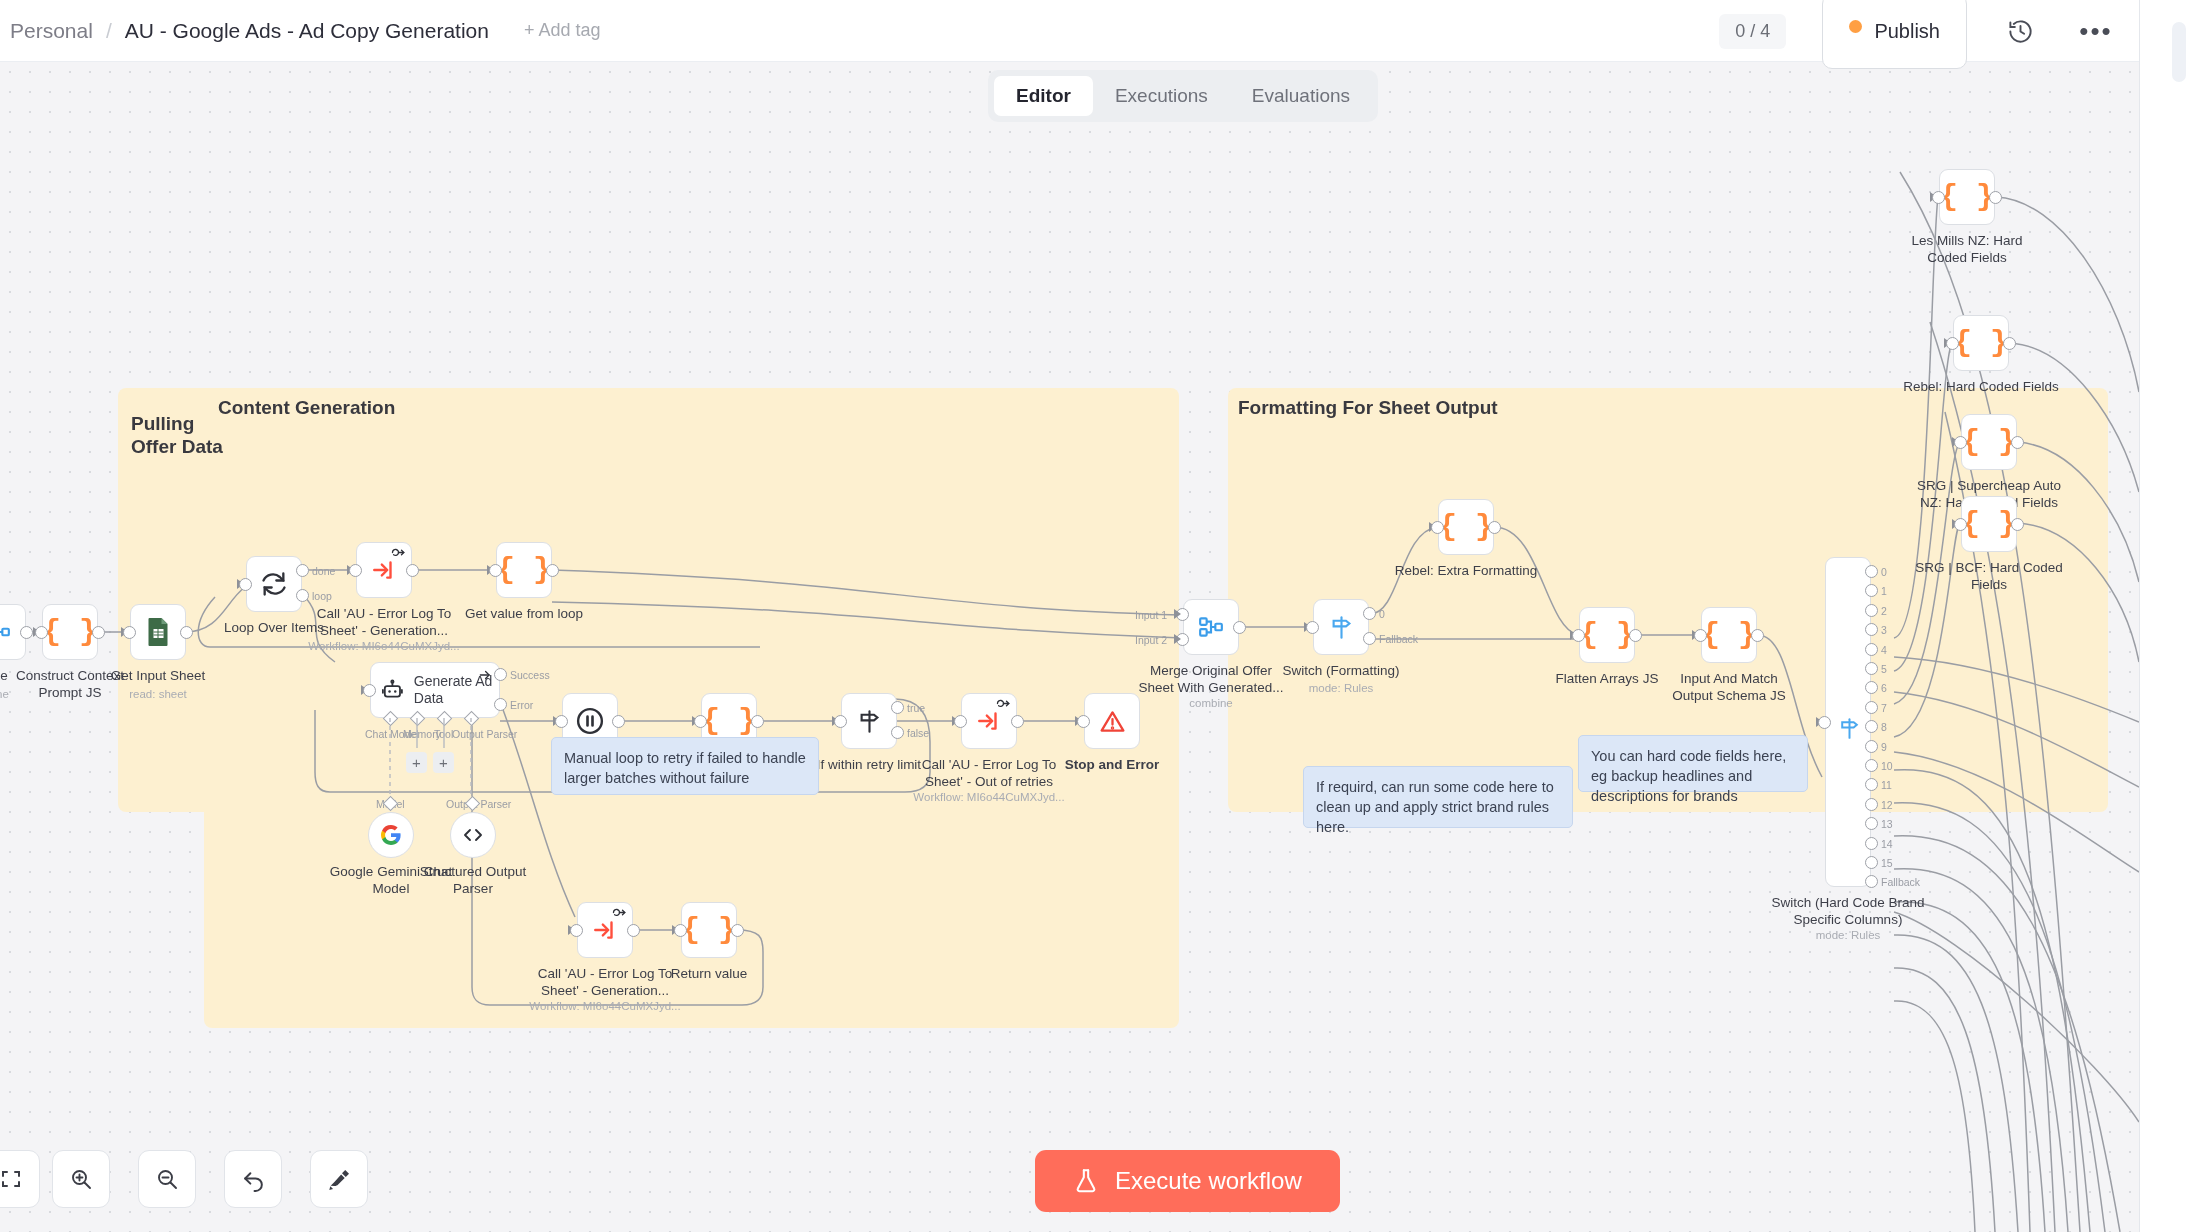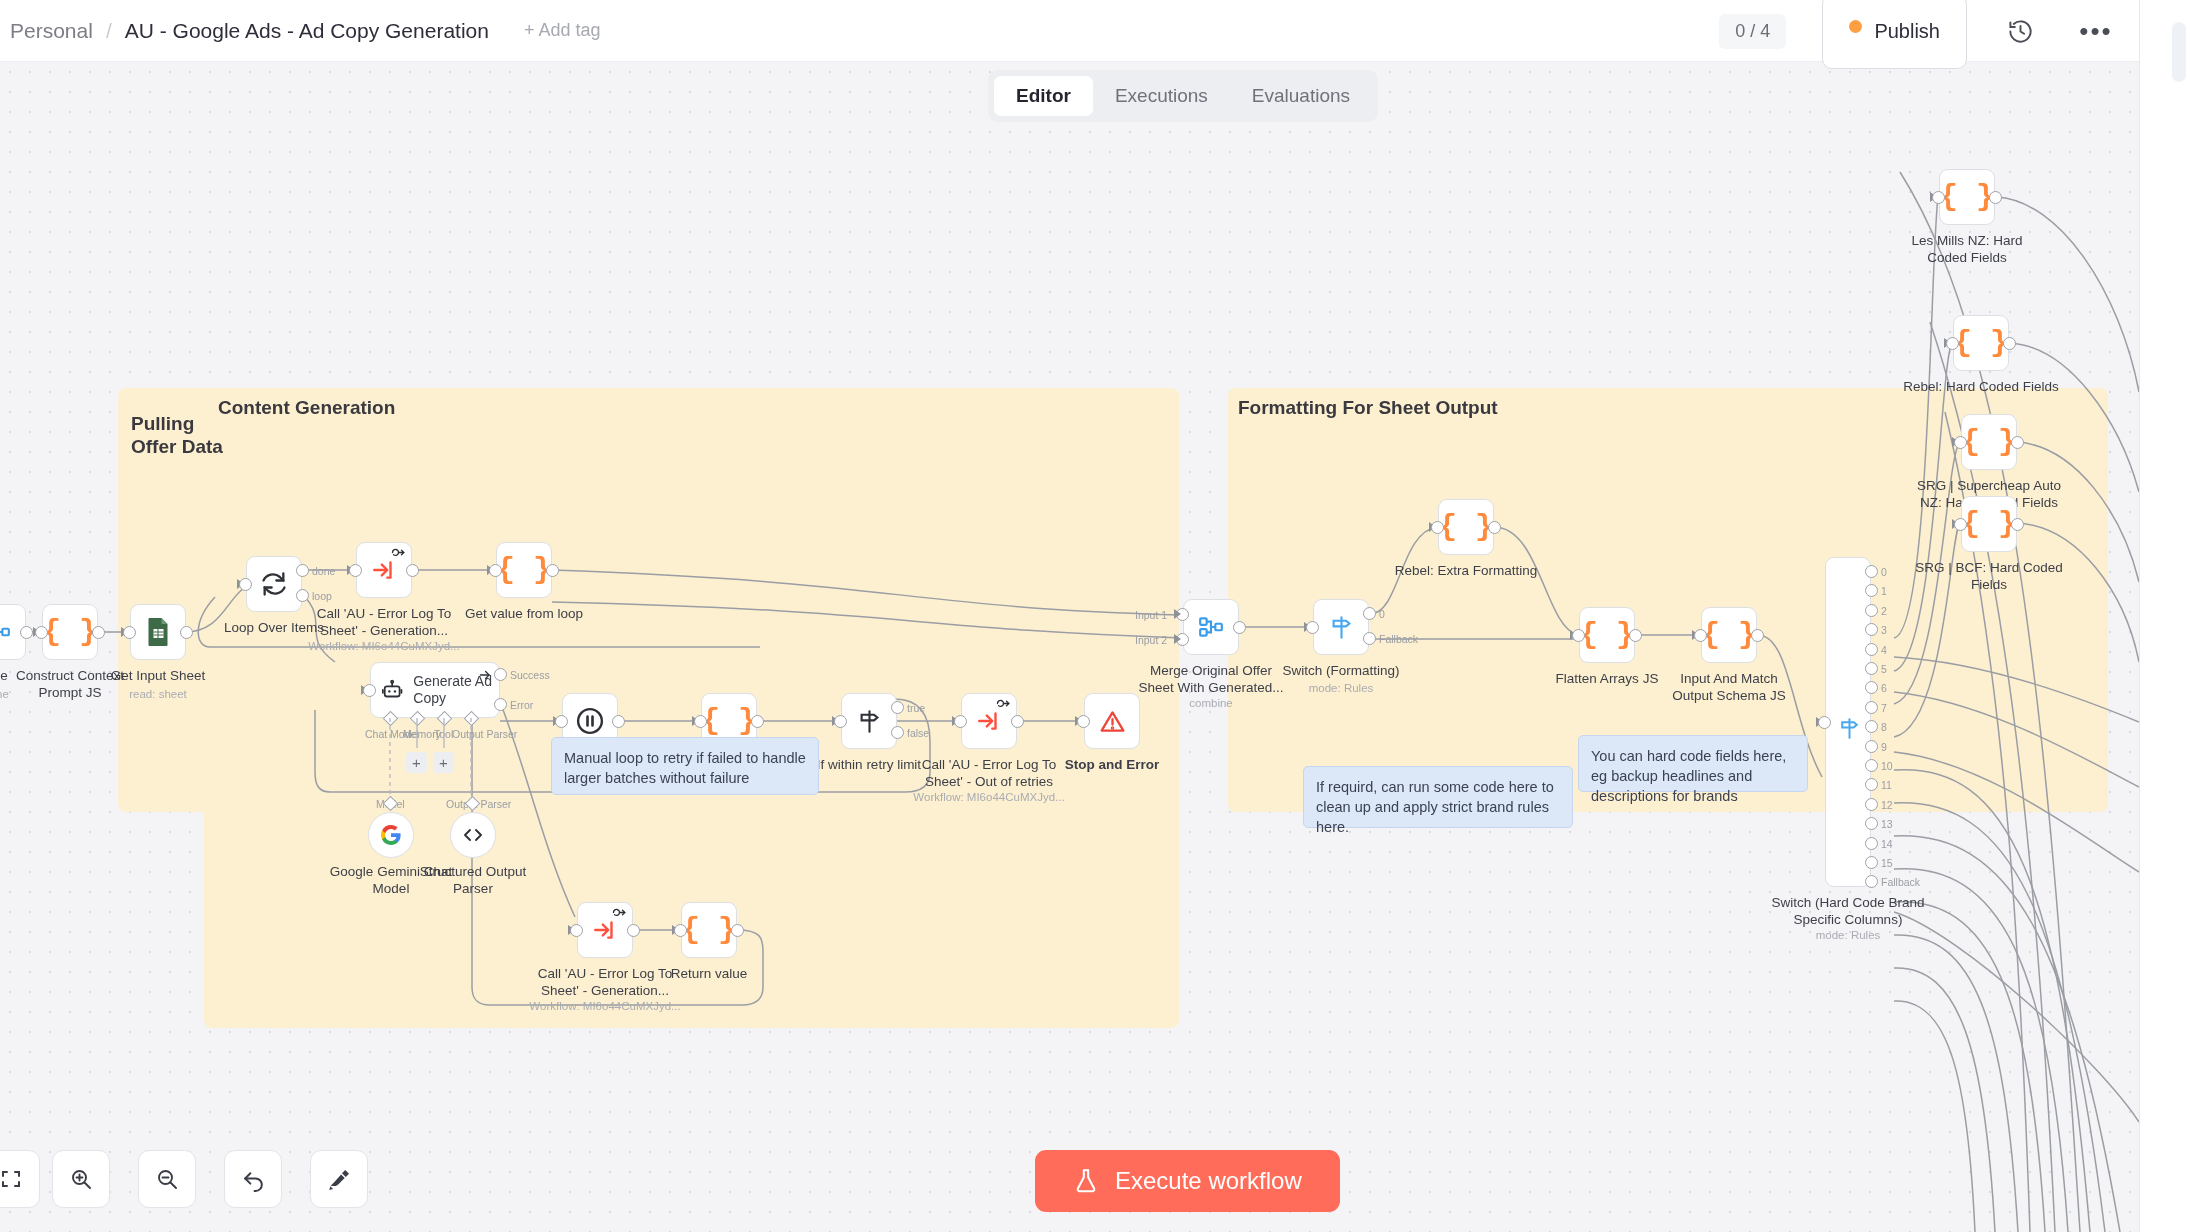--- a/index.html
+++ b/index.html
@@ -371,21 +371,21 @@
       <div class="nbox wide" style="width:130px;">
         <svg width="30" height="30" viewBox="0 0 24 24" fill="none" stroke="#2f3138" stroke-width="1.9" stroke-linecap="round">
           <rect x="4" y="8" width="16" height="11" rx="2.5"></rect>
           <path d="M12 4v4"></path>
             <circle cx="12" cy="3.2" r="1.2"></circle>
           <circle cx="9" cy="13.5" r="1.3" fill="#2f3138" stroke="none"></circle>
           <circle cx="15" cy="13.5" r="1.3" fill="#2f3138" stroke="none"></circle>
           <path d="M2 12v3M22 12v3"></path>
         </svg>
         <span style="font-size:14px; color:#3d3f49; margin-left:10px; line-height:1.2;">Generate Ad
-Copy</span>
+Data</span>
         <svg style="position:absolute; right:7px; top:5px;" width="14" height="14" viewBox="0 0 24 24" fill="none" stroke="#2f3138" stroke-width="2.2" stroke-linecap="round">
           <path d="M4 12h15"></path>
             <path d="M13 6l6 6-6 6"></path>
         </svg>
       </div>
       <div class="arrow-in" style="left:-9px; top:23px;"></div>
       <div class="port" style="left:-7px; top:22px;"></div>
       <div class="port" style="left:124px; top:6px;"></div>
       <div class="port-lbl" style="left:140px; top:7px;">Success</div>
       <div class="port" style="left:124px; top:36px;"></div>

